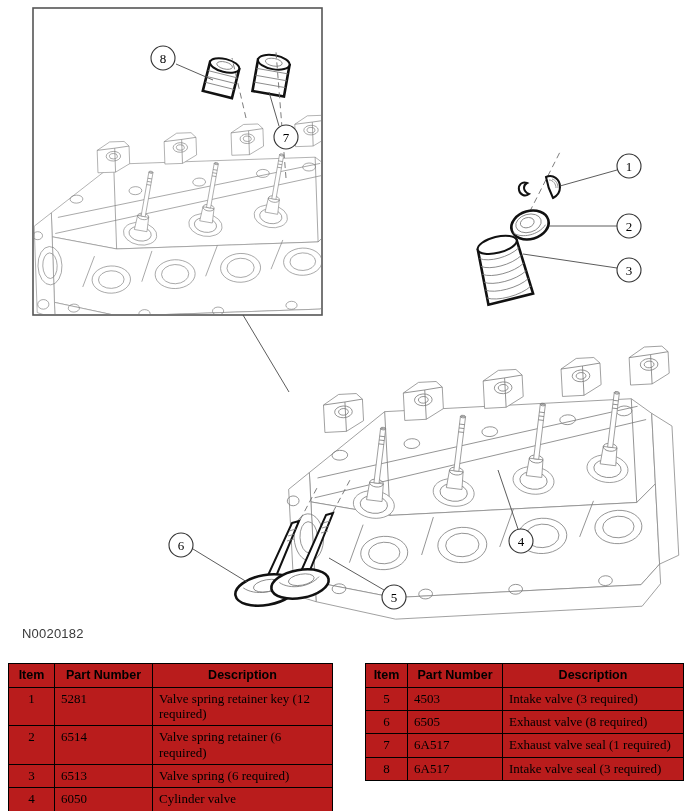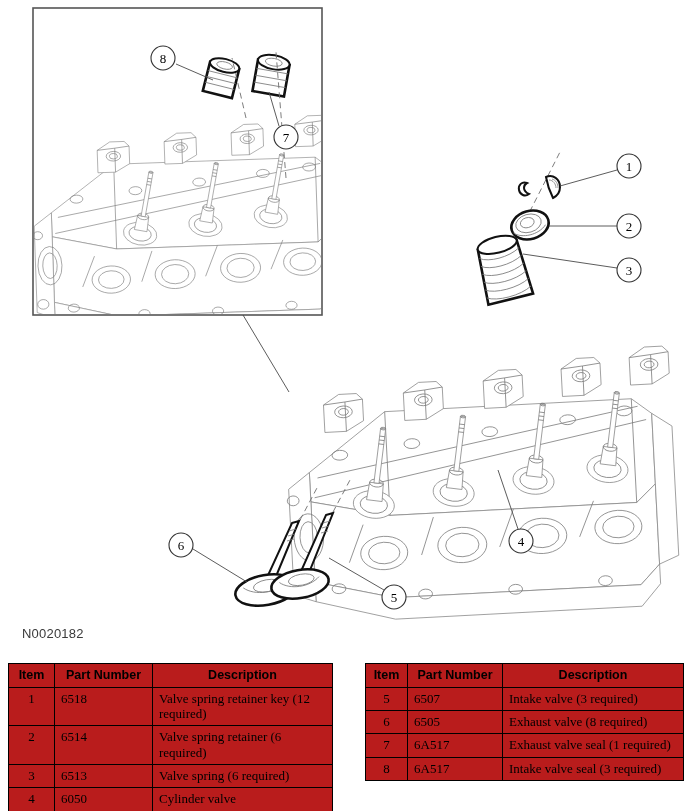--- a/index.html
+++ b/index.html
@@ -330,21 +330,21 @@
     <thead>
       <tr>
         <th class="col-item">Item</th>
         <th>Part Number</th>
         <th>Description</th>
       </tr>
     </thead>
     <tbody>
       <tr>
         <td class="col-item">1</td>
-        <td>6518</td>
+        <td>5281</td>
         <td>Valve spring retainer key (12 required)</td>
       </tr>
       <tr>
         <td class="col-item">2</td>
         <td>6514</td>
         <td>Valve spring retainer (6 required)</td>
       </tr>
       <tr>
         <td class="col-item">3</td>
         <td>6513</td>
@@ -367,21 +367,21 @@
     <thead>
       <tr>
         <th class="col-item">Item</th>
         <th>Part Number</th>
         <th>Description</th>
       </tr>
     </thead>
     <tbody>
       <tr>
         <td class="col-item">5</td>
-        <td>6507</td>
+        <td>4503</td>
         <td>Intake valve (3 required)</td>
       </tr>
       <tr>
         <td class="col-item">6</td>
         <td>6505</td>
         <td>Exhaust valve (8 required)</td>
       </tr>
       <tr>
         <td class="col-item">7</td>
         <td>6A517</td>

